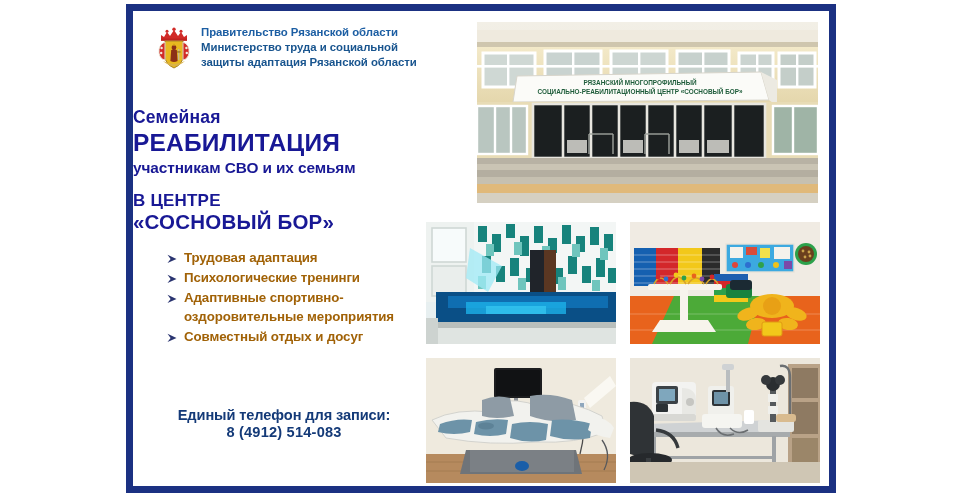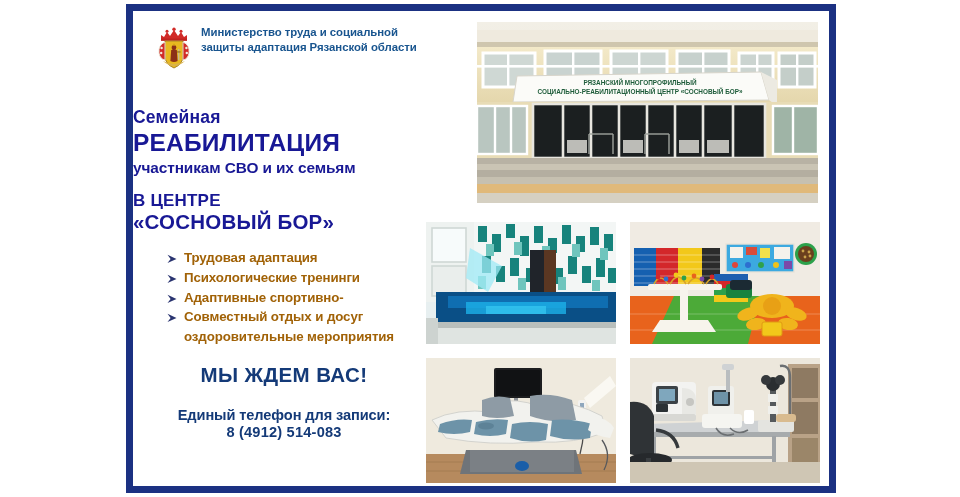--- a/index.html
+++ b/index.html
@@ -246,20 +246,21 @@
               <path d="M29 16 Q36 19 35 27 Q34 33 29 34 Z" fill="none" stroke="#ebe6d8" stroke-width="0.9"></path>
               <circle cx="7.6" cy="22" r="1.2" fill="#f2ece0"></circle>
               <circle cx="7.2" cy="27" r="1.2" fill="#f2ece0"></circle>
               <circle cx="32.4" cy="22" r="1.2" fill="#f2ece0"></circle>
               <circle cx="32.8" cy="27" r="1.2" fill="#f2ece0"></circle>
 
               <path d="M9 35 Q20 45 31 35 Q20 41 9 35 Z" fill="#d9b24a"></path>
             </svg>
           </div>
           <div class="gov-lines">
+            <div class="gov-line l1">Правительство Рязанской области</div>
             <div class="gov-line l2">Министерство труда и социальной</div>
             <div class="gov-line l3">защиты адаптация Рязанской области</div>
           </div>
         </div>
 
         <div class="headline">
           <div class="hl-1">Семейная</div>
           <div class="hl-2">РЕАБИЛИТАЦИЯ</div>
           <div class="hl-3">участникам СВО и их семьям</div>
           <div class="hl-4">В ЦЕНТРЕ</div>
@@ -285,36 +286,33 @@
           </div>
           <div class="svc-item">
             <span class="svc-arrow">
               <svg class="ph-svg" viewBox="0 0 11 11" xmlns="http://www.w3.org/2000/svg">
                 <path d="M0.5 1.2 L9.5 5.4 L0.5 9.6 L3.6 5.4 Z" fill="#2a3470"></path>
               </svg>
             </span>
             <span class="svc-text">Адаптивные спортивно-</span>
           </div>
           <div class="svc-item">
+            <span class="svc-arrow"></span>
+            <span class="svc-text">оздоровительные мероприятия</span>
+          </div>
+          <div class="svc-item">
             <span class="svc-arrow">
               <svg class="ph-svg" viewBox="0 0 11 11" xmlns="http://www.w3.org/2000/svg">
                 <path d="M0.5 1.2 L9.5 5.4 L0.5 9.6 L3.6 5.4 Z" fill="#2a3470"></path>
               </svg>
             </span>
             <span class="svc-text">Совместный отдых и досуг</span>
           </div>
-          <div class="svc-item">
-            <span class="svc-arrow"></span>
-            <span class="svc-text">оздоровительные мероприятия</span>
-          </div>
         </div>
 
-        <div class="cta">
-          <div class="cta-title">МЫ ЖДЕМ ВАС!</div>
-        </div>
         <div class="contact">
           <div class="contact-label">Единый телефон для записи:</div>
           <div class="contact-phone">8 (4912) 514-083</div>
         </div>
       </div>
 
       <div class="photo-hero">
         <svg class="ph-svg" viewBox="0 0 341 181" preserveAspectRatio="none" xmlns="http://www.w3.org/2000/svg">
           <defs>
             <linearGradient id="skyG" x1="0" y1="0" x2="0" y2="1">

